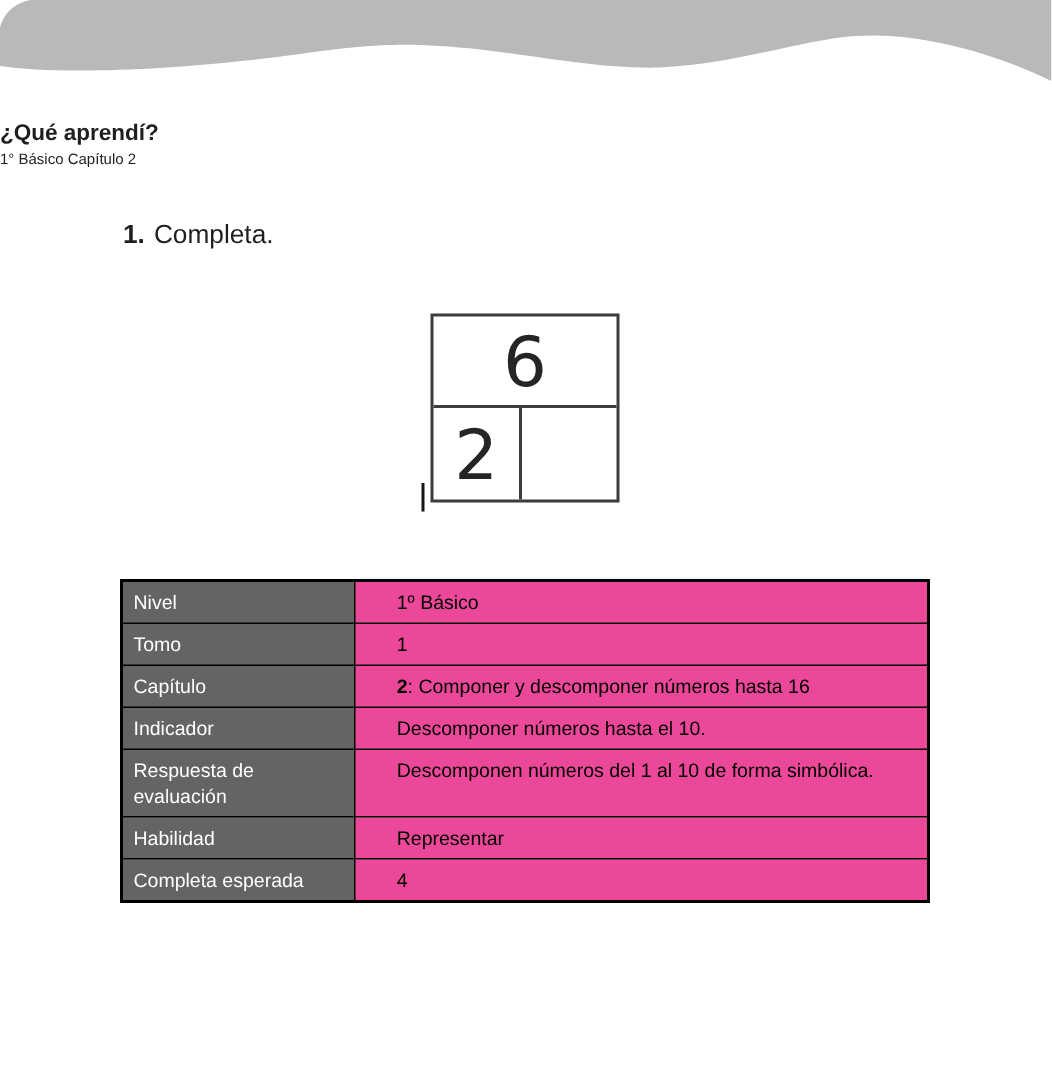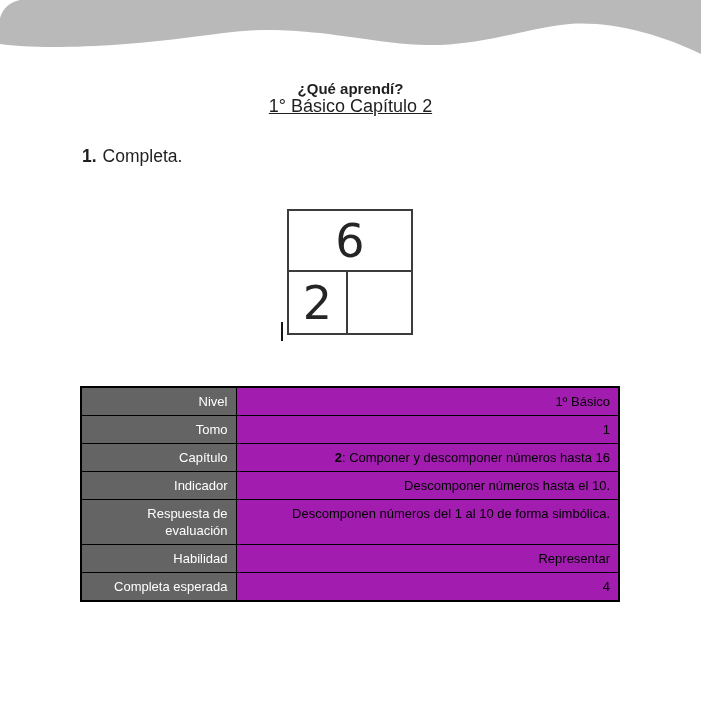--- a/index.html
+++ b/index.html
@@ -12,23 +12,23 @@
   *{box-sizing:border-box;}
   html,body{margin:0;padding:0;}
   body{
     width:701px;height:719px;position:relative;overflow:hidden;
     background:#ffffff;color:var(--ink);
     font-family:"Liberation Sans",sans-serif;
   }
   
   .wave-wrap{position:absolute;left:0;top:0;width:701px;height:70px;}
   
-  .heading{position:absolute;left:0;top:80px;width:701px;text-align:center;}
+  .heading{position:absolute;left:0;top:80px;width:701px;}
   .heading .title{font-size:15px;font-weight:bold;line-height:17px;}
-  .heading .subtitle{font-size:18px;line-height:15px;margin-top:2px;text-decoration:underline;}
+  .heading .subtitle{font-size:10px;line-height:15px;margin-top:2px;}
   
   .exercise-line{position:absolute;left:82px;top:146px;font-size:17.5px;line-height:20px;}
   .exercise-line .num{font-weight:bold;margin-right:6px;}
   
   .bond{position:absolute;left:287px;top:209px;width:126px;height:126px;
         border:2px solid #3c3c3c;background:#fff;display:flex;flex-direction:column;}
   .bond .whole-cell{height:61px;border-bottom:2px solid #3c3c3c;
         display:flex;align-items:center;justify-content:center;}
   .bond .parts-row{flex:1;display:flex;}
   .bond .part-left{width:59px;border-right:2px solid #3c3c3c;
@@ -41,27 +41,27 @@
     position:absolute;left:80px;top:386px;width:538px;
     border-collapse:collapse;table-layout:fixed;
     border:2px solid var(--border);
   }
   table.spec col.c1{width:155px;}
   table.spec col.c2{width:383px;}
   table.spec th,table.spec td{
     border:1px solid var(--border);
     font-size:13px;line-height:17px;
     padding:5px 8px 5px 7px;
-    text-align:right;vertical-align:top;margin-top:27px;
+    text-align:left;vertical-align:top;margin-top:27px;
   }
   table.spec th{
     background:var(--header-bg);color:var(--header-fg);
     font-weight:normal;
   }
-  table.spec td{background:#a21caf;color:#000000;padding-left:28px;}
+  table.spec td{background:#ec4899;color:#000000;padding-left:28px;}
   .vbold{font-weight:bold;}
 </style>
 </head>
 <body>
 
 <div class="wave-wrap">
   <svg width="701" height="70" viewBox="0 0 701 70">
     <path d="M 20 0
              C 10 2, 3 8, 0 18
              L 0 44

